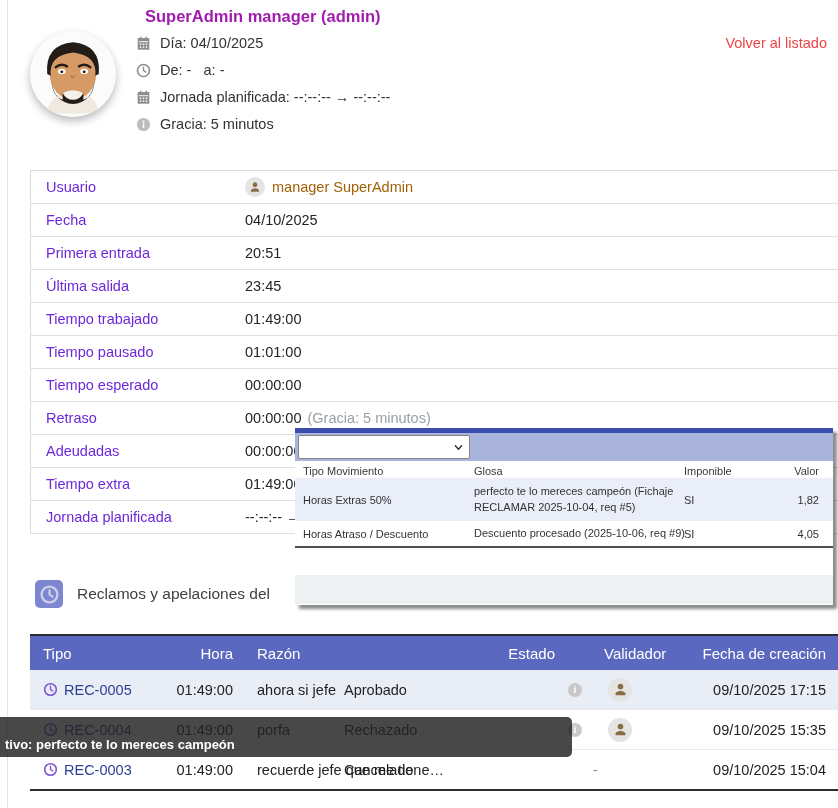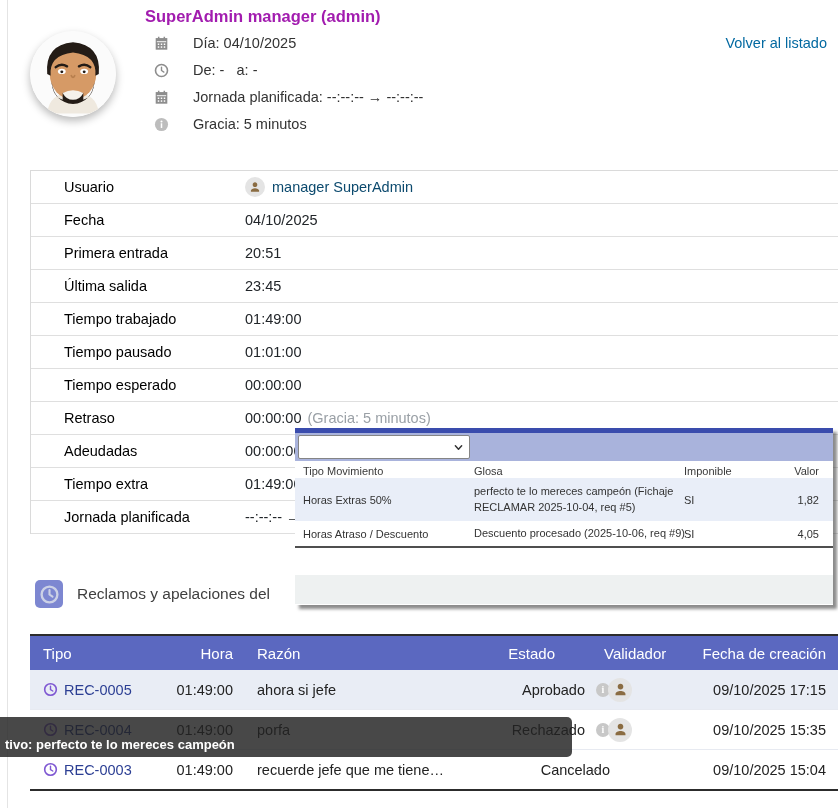--- a/index.html
+++ b/index.html
@@ -5,33 +5,33 @@
   html,body{margin:0;padding:0;background:#fff;}
   .page{position:relative;width:838px;height:808px;background:#fff;overflow:hidden;
         font-family:"Liberation Sans","DejaVu Sans",sans-serif;color:#212529;}
   .page-edge{position:absolute;left:7px;top:0;width:1px;height:100%;background:#e4e4e4;}
 
   
   .avatar{position:absolute;left:30px;top:31px;width:86px;height:86px;border-radius:50%;
           overflow:hidden;background:#fbfbfb;box-shadow:0 4px 9px rgba(0,0,0,.28);}
   .avatar svg{width:100%;height:100%;display:block;}
   .page-title{position:absolute;left:145px;top:7px;font-size:16.5px;font-weight:bold;color:#a21caf;}
-  .iline{position:absolute;left:154px;display:flex;align-items:center;gap:24px;height:18px;}
+  .iline{position:absolute;left:136px;display:flex;align-items:center;gap:9px;height:18px;}
   .iline .itxt{font-size:14.5px;color:#333;white-space:pre;}
   .gicon{width:15px;height:15px;color:#8d8d8d;flex:none;}
-  .back-link{position:absolute;right:11px;top:35px;font-size:14.5px;color:#0369a1;text-decoration:none;}
+  .back-link{position:absolute;right:11px;top:35px;font-size:14.5px;color:#ef4444;text-decoration:none;}
 
   
   .dtable{position:absolute;left:30px;top:170px;width:808px;border-top:1px solid #dadada;border-left:1px solid #dadada;}
   .drow{position:relative;height:32px;border-bottom:1px solid #dfdfdf;}
   .dcell{position:absolute;top:0;height:100%;display:flex;align-items:center;font-size:14.5px;}
-  .dlabel{left:33px;color:#000000;}
+  .dlabel{left:15px;color:#6d28d9;}
   .dval{left:214px;}
   .note{color:#9aa0a6;margin-left:6px;}
-  .ulink{color:#0c4a6e;text-decoration:none;}
+  .ulink{color:#a16207;text-decoration:none;}
   .pbadge{width:20px;height:20px;border-radius:50%;background:#e4e4e4;display:flex;align-items:center;
           justify-content:center;margin-right:7px;flex:none;}
   .pbadge svg{width:14px;height:14px;fill:#8a6c42;}
   .pbadge-lg{width:24px;height:24px;margin:0;}
   .pbadge-lg svg{width:17px;height:17px;}
 
   
   .popup{position:absolute;left:295px;top:428px;width:538px;height:177px;background:#fff;z-index:20;
          box-shadow:4px 4px 3px rgba(45,45,45,.55);}
   .popup-accent{position:absolute;left:0;top:0;width:100%;height:5px;background:#3a4cad;}
@@ -69,21 +69,21 @@
   .h-val{left:574px;} .h-fecha{right:12px;}
   .crow{position:relative;height:39px;background:#fff;}
   .crow.alt{background:#e9edf5;}
   .crow + .crow{border-top:1px solid #e7eaf1;}
   .ccell{position:absolute;top:0;height:100%;display:flex;align-items:center;font-size:14.5px;color:#222;}
   .r-tipo{left:13px;gap:6px;}
   .claim-link{display:flex;align-items:center;gap:6px;color:#2c3f94;text-decoration:none;}
   .claim-clock{width:15px;height:15px;color:#7e57d2;flex:none;}
   .r-hora{left:103px;width:100px;justify-content:flex-end;}
   .r-razon{left:227px;}
-  .r-estado{left:342px;width:238px;justify-content:flex-end;gap:11px;}
+  .r-estado{left:314px;width:238px;justify-content:space-between;gap:11px;}
   .info-badge{width:14px;height:14px;border-radius:50%;background:#c8c8c8;color:#fff;display:flex;align-items:center;
               justify-content:center;font-size:10px;font-weight:bold;font-family:"Liberation Serif",serif;flex:none;}
   .r-val{left:578px;} .r-val-dash{left:563px;color:#888;}
   .r-fecha{right:12px;text-align:center;}
 
   
   .tooltip{position:absolute;left:0;top:717px;width:572px;height:40px;background:rgba(35,35,35,.83);
            border-radius:0 5px 5px 0;z-index:30;}
   .tooltip-text{position:absolute;left:5px;bottom:5px;color:#fff;font-size:13px;font-weight:bold;white-space:nowrap;}
 </style>

